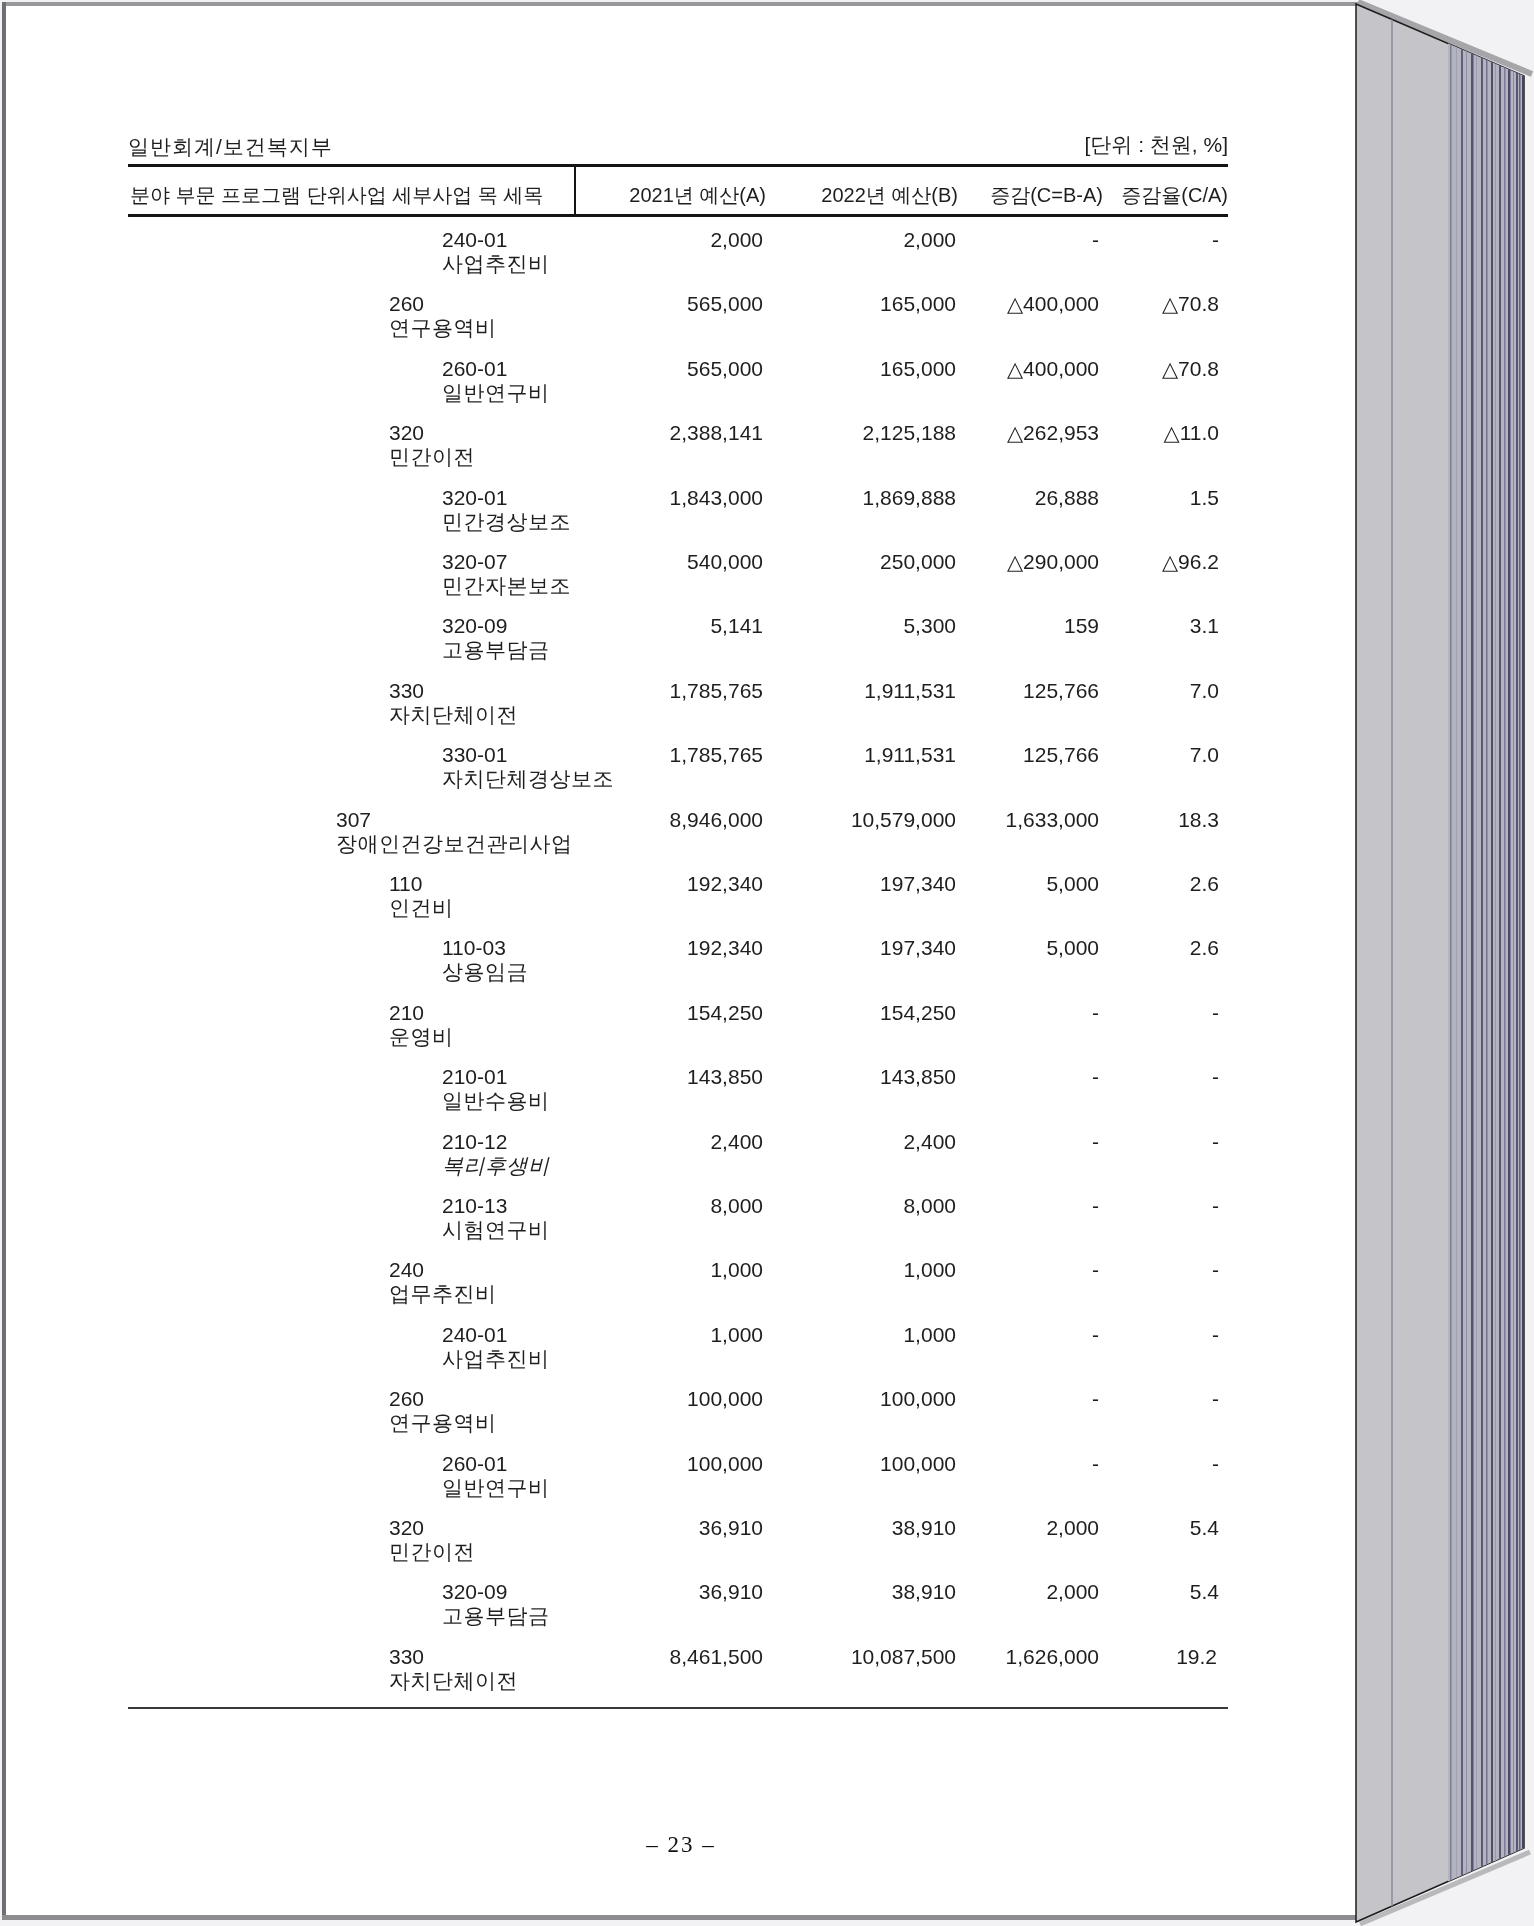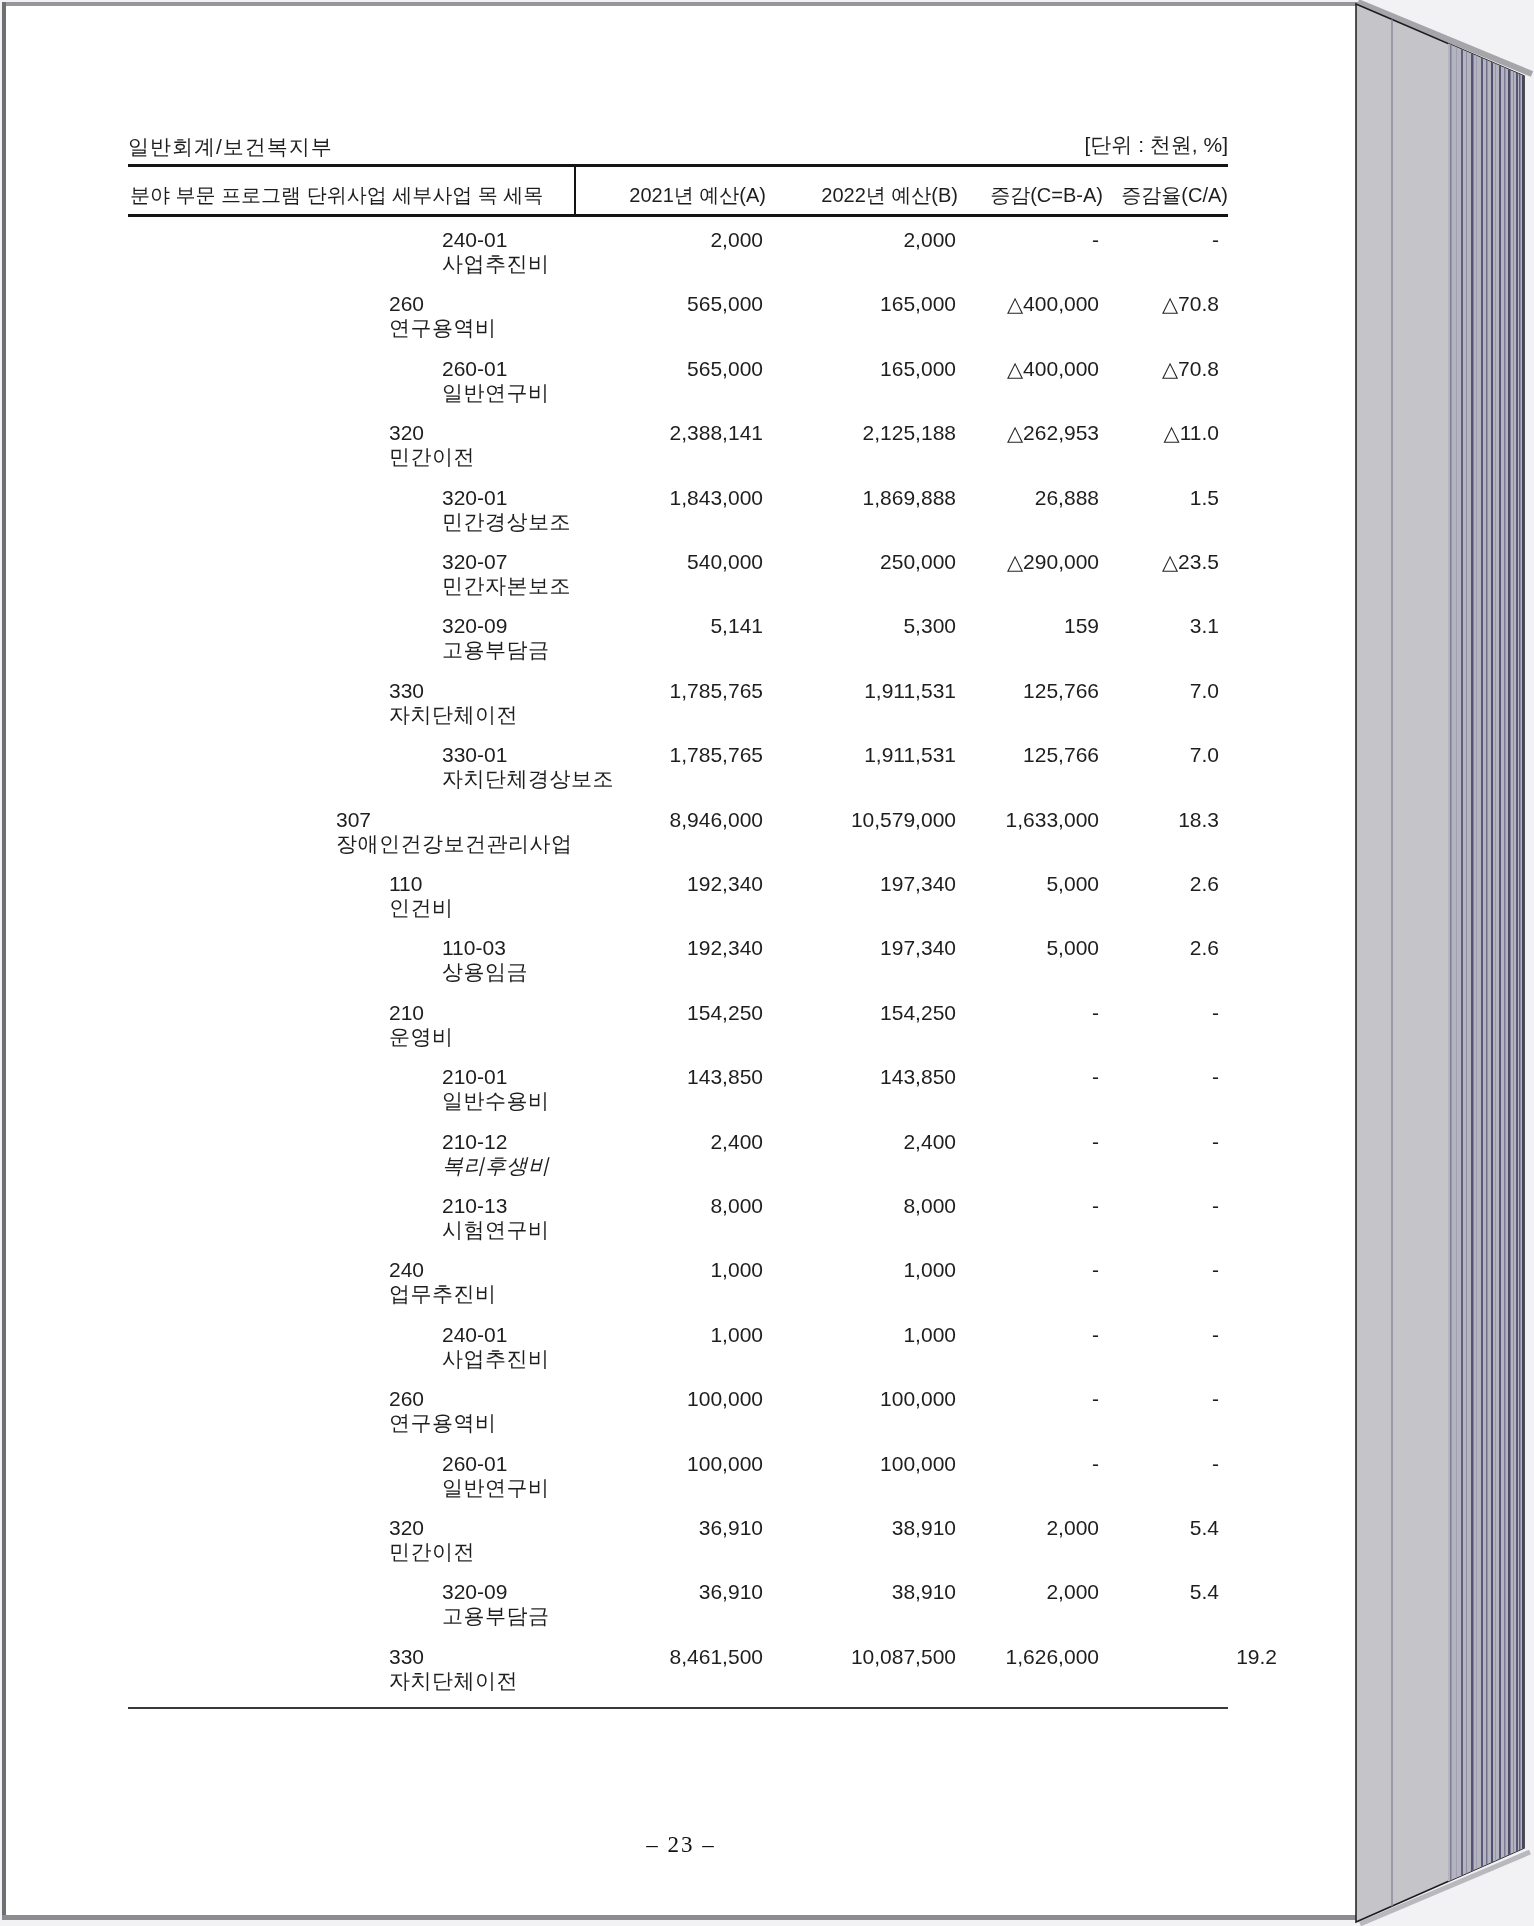--- a/index.html
+++ b/index.html
@@ -140,21 +140,21 @@
           <div class="num" style="left: 770px;">1,869,888</div>
           <div class="num" style="left: 913px;">26,888</div>
           <div class="num" style="left: 1033px;">1.5</div>
         </div>
         <div class="row" style="top: 544px;">
           <span class="code" style="left: 436px;">320-07</span>
           <span class="name" style="left: 436px;">민간자본보조</span>
           <div class="num" style="left: 577px;">540,000</div>
           <div class="num" style="left: 770px;">250,000</div>
           <div class="num" style="left: 913px;">△290,000</div>
-          <div class="num" style="left: 1033px;">△23.5</div>
+          <div class="num" style="left: 1033px;">△96.2</div>
         </div>
         <div class="row" style="top: 608.4px;">
           <span class="code" style="left: 436px;">320-09</span>
           <span class="name" style="left: 436px;">고용부담금</span>
           <div class="num" style="left: 577px;">5,141</div>
           <div class="num" style="left: 770px;">5,300</div>
           <div class="num" style="left: 913px;">159</div>
           <div class="num" style="left: 1033px;">3.1</div>
         </div>
         <div class="row" style="top: 672.8px;">
@@ -276,21 +276,21 @@
           <div class="num" style="left: 770px;">38,910</div>
           <div class="num" style="left: 913px;">2,000</div>
           <div class="num" style="left: 1033px;">5.4</div>
         </div>
         <div class="row" style="top: 1638.8px;">
           <span class="code" style="left: 383px;">330</span>
           <span class="name" style="left: 383px;">자치단체이전</span>
           <div class="num" style="left: 577px;">8,461,500</div>
           <div class="num" style="left: 770px;">10,087,500</div>
           <div class="num" style="left: 913px;">1,626,000</div>
-          <div class="num" style="left: 1091px;">19.2</div>
+          <div class="num" style="left: 1031px;">19.2</div>
         </div>
       </div>
 
     <div class="rule rbot"></div>
 
     <div class="pageno">– 23 –</div>
   </div>
 </div>
 
 </body></html>

